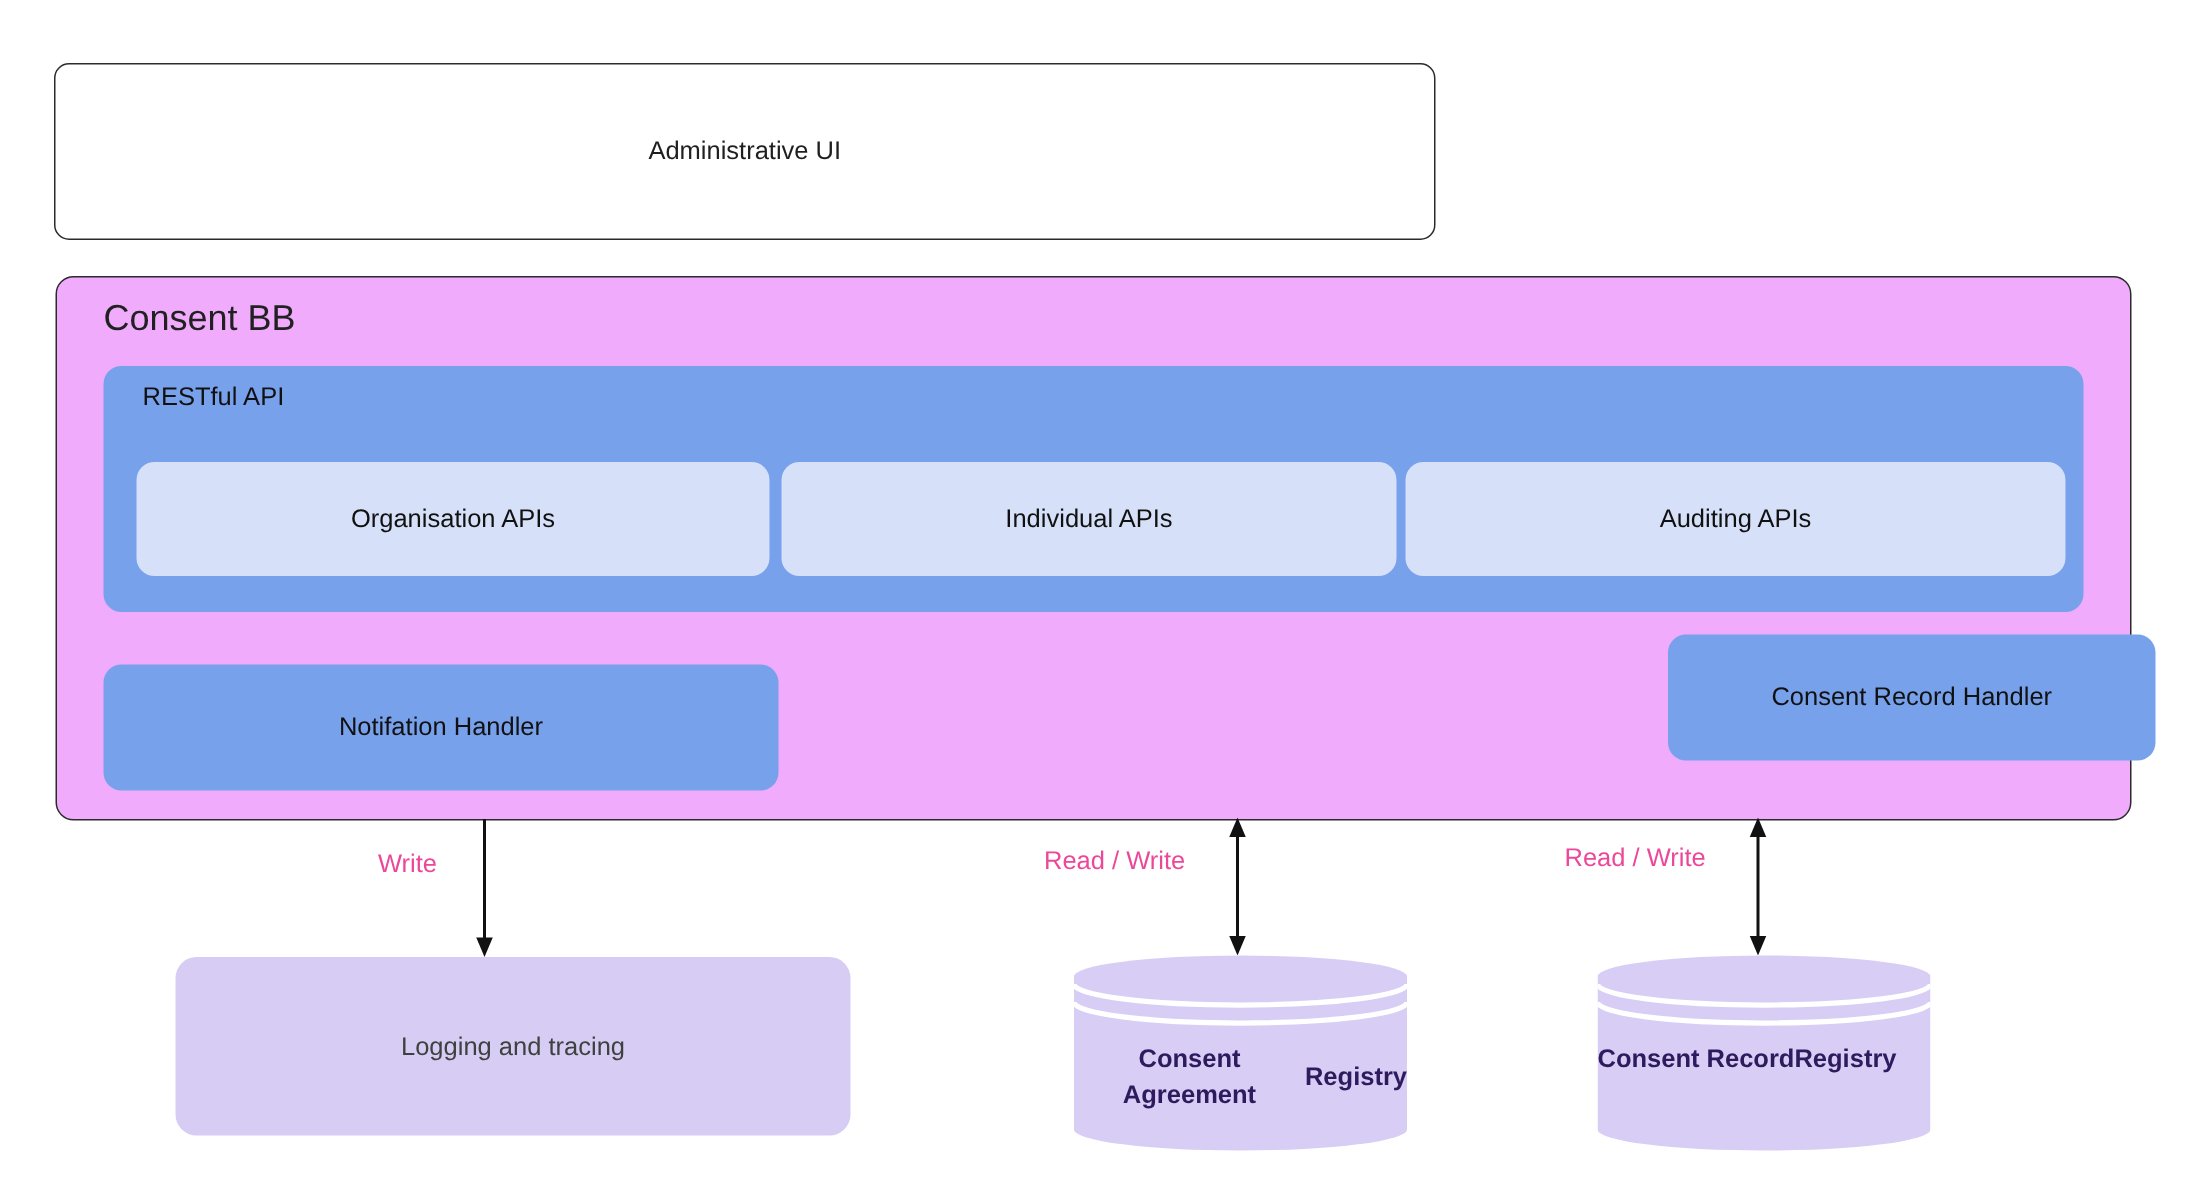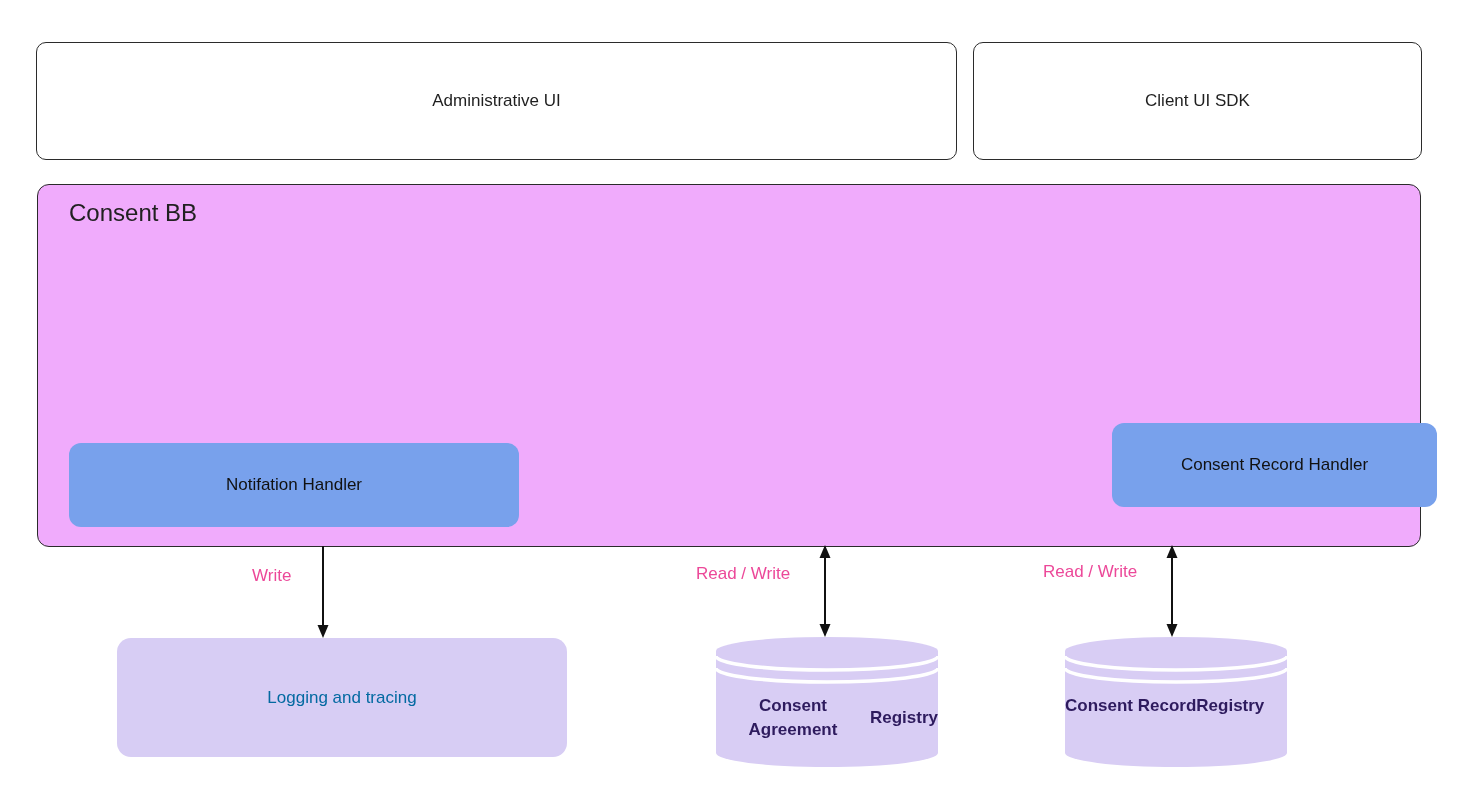--- a/index.html
+++ b/index.html
@@ -55,21 +55,21 @@
 
   .arrow{position:absolute;width:16px;height:92px;}
   .flow-label{
     position:absolute;font-size:17px;color:#ec4899;white-space:nowrap;
   }
 
   .logging-box{
     position:absolute;left:117px;top:638px;width:450px;height:119px;
     background:#d7cdf4;border-radius:14px;
     display:flex;align-items:center;justify-content:center;
-    font-size:17px;color:#0369a1;
+    font-size:17px;color:#404040;
   }
 
   .cylinder{position:absolute;width:222px;height:132px;}
   .cylinder svg{position:absolute;left:0;top:0;}
   .cylinder-text{
     position:absolute;left:0;top:58px;width:100%;
     display:flex;flex-direction:row;align-items:center;
     font-size:17px;font-weight:600;color:#2e1b5e;line-height:24px;
     text-align:center;
   }
@@ -78,27 +78,37 @@
 </style>
 </head>
 <body>
 
 <div class="canvas">
 
   <div class="outline-box" style="left:36px;top:42px;width:919px;height:116px;">
     <span>Administrative UI</span>
   </div>
 
-  <div class="outline-box" style="left:973px;top:42px;width:447px;height:116px;">
-    <span>Client UI SDK</span>
-  </div>
 
   <div class="consent-bb">
     <div class="consent-bb-title">Consent BB</div>
 
+    <div class="restful-box">
+      <div class="restful-label">RESTful API</div>
+
+      <div class="api-box api-org">
+        <span>Organisation APIs</span>
+      </div>
+      <div class="api-box api-ind">
+        <span>Individual APIs</span>
+      </div>
+      <div class="api-box api-aud">
+        <span>Auditing APIs</span>
+      </div>
+    </div>
 
     <div class="handler-box handler-notif">
       <span>Notifation Handler</span>
     </div>
     <div class="handler-box handler-record">
       <span>Consent Record Handler</span>
     </div>
   </div>
 
   <svg class="arrow" style="left:315px;top:546px;" viewBox="0 0 16 92">

